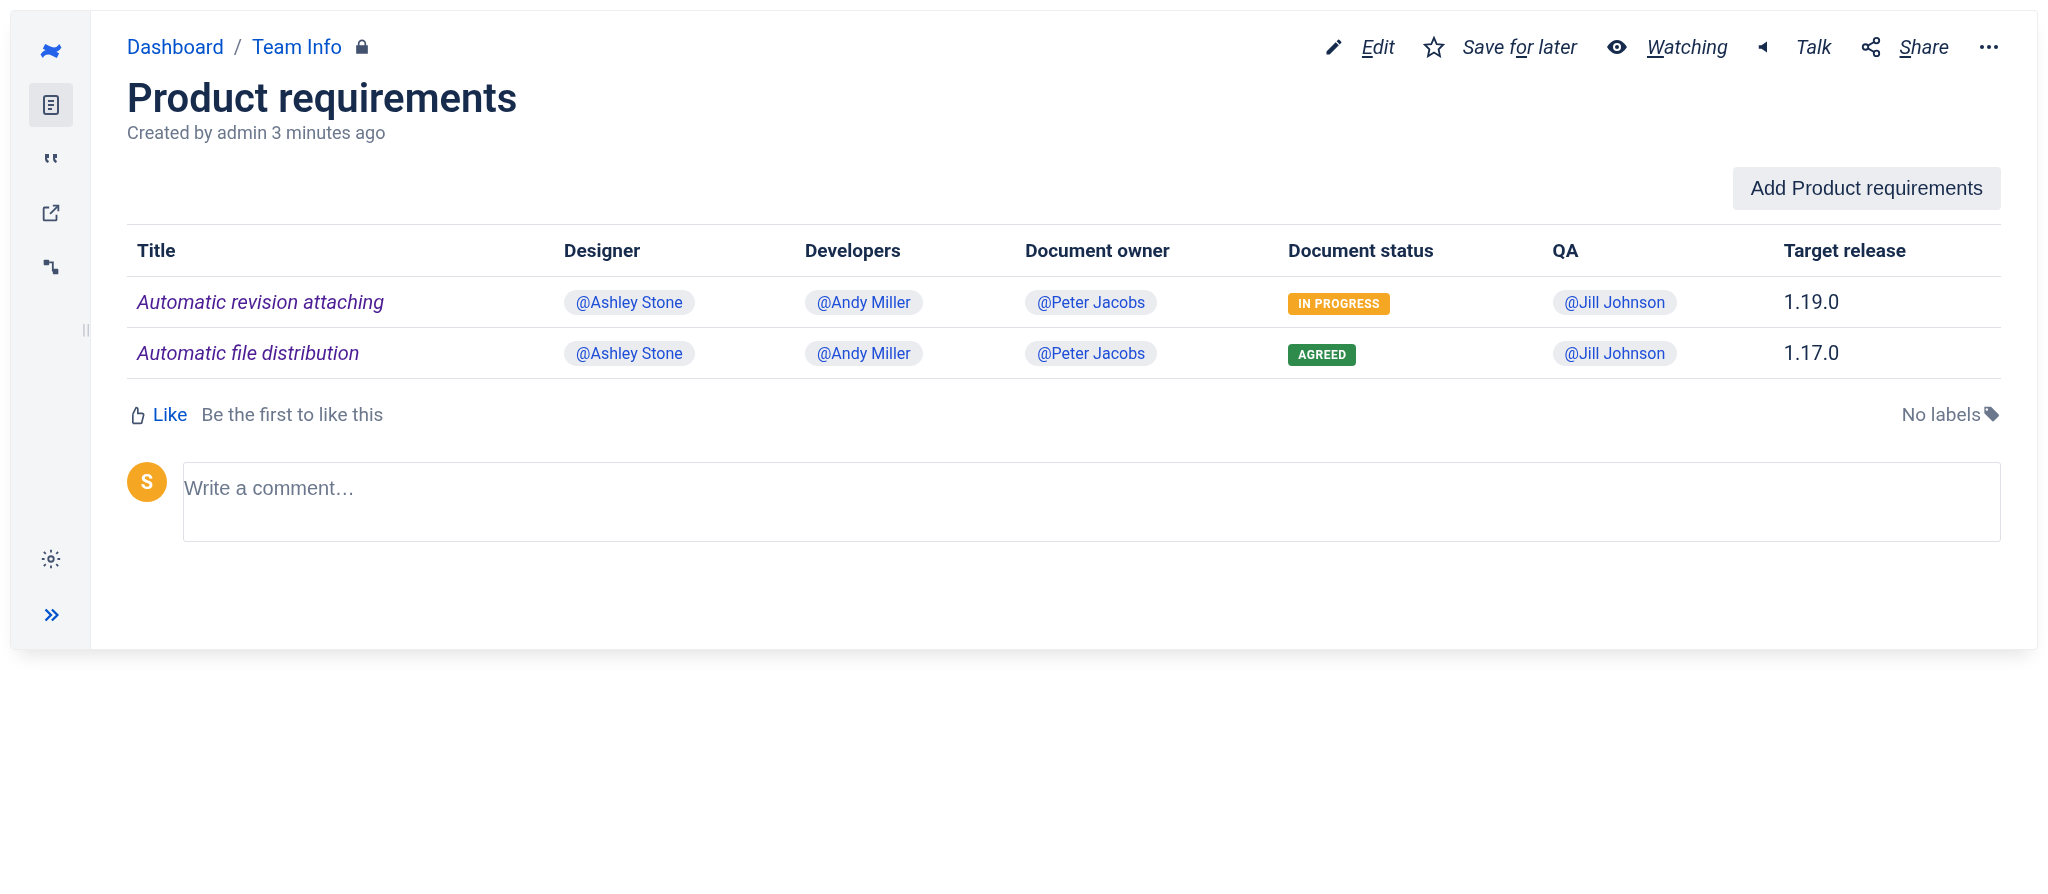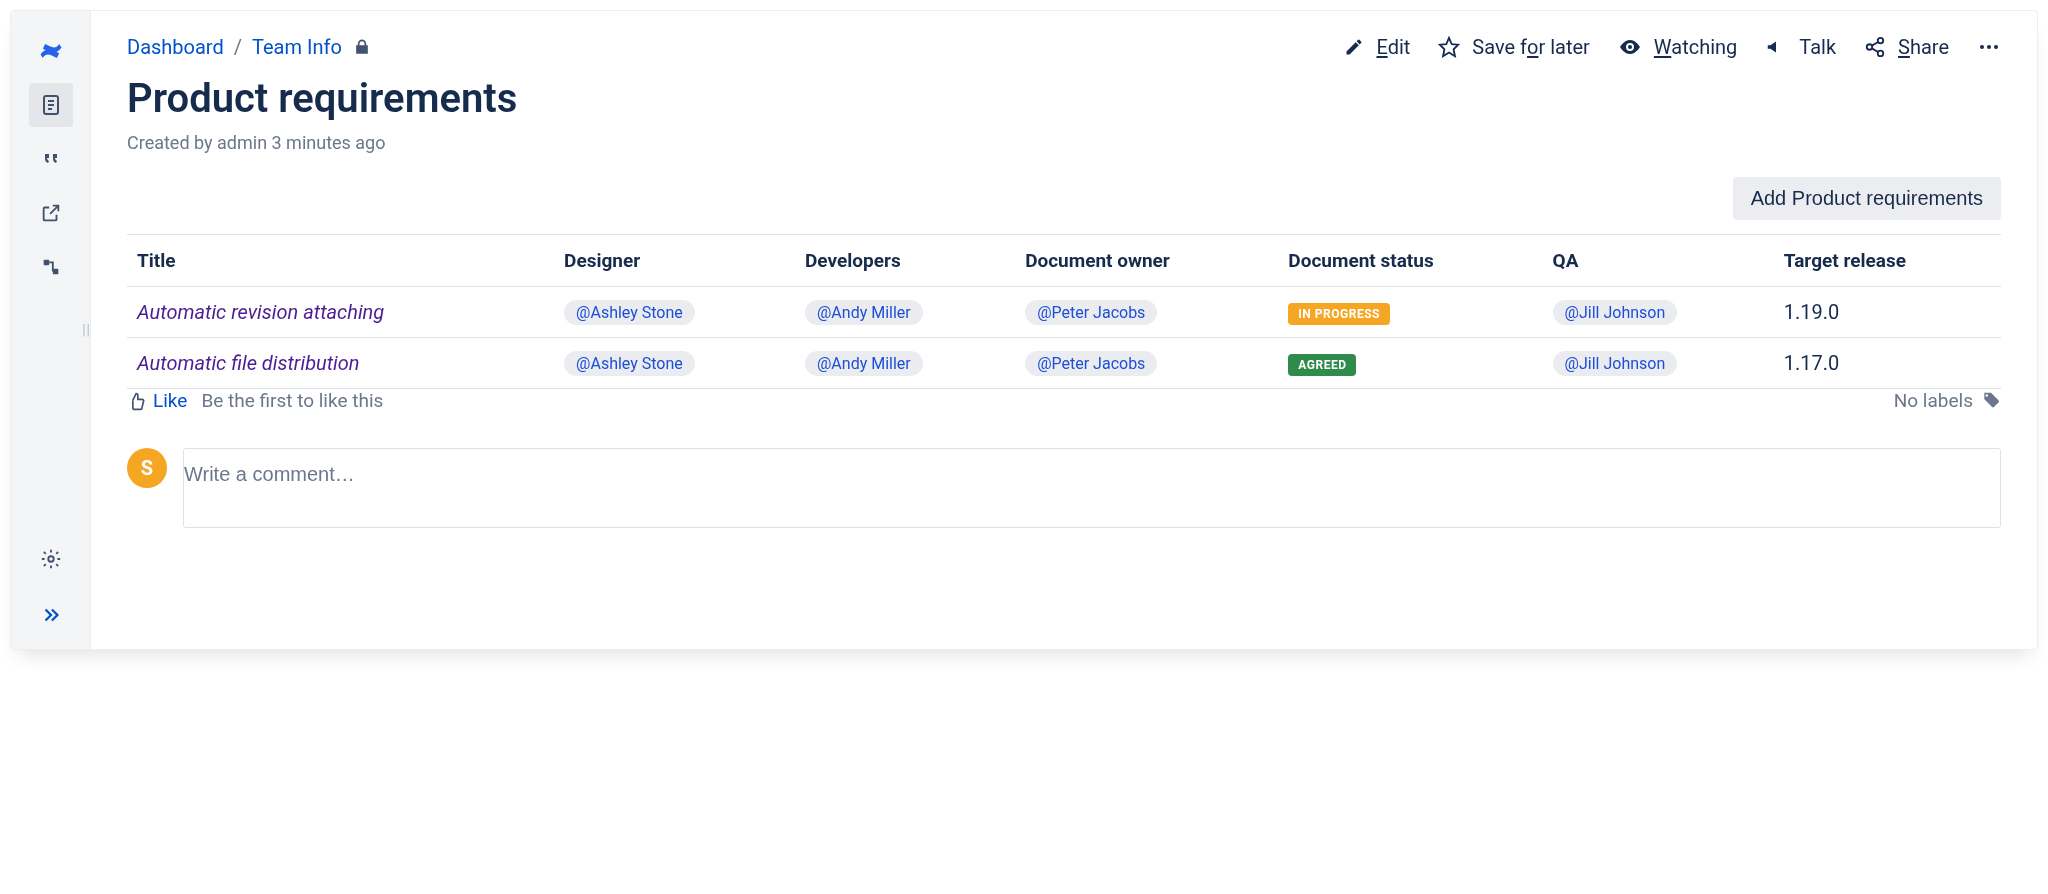--- a/index.html
+++ b/index.html
@@ -77,37 +77,38 @@
   .breadcrumbs .lock { color:#42526e; }
 
   .actions {
     display:flex;
     align-items:center;
     gap:28px;
     color:#172b4d;
     font-size:20px;
   }
   .action {
-    display:flex; align-items:center; gap:12px;
+    display:flex; align-items:center; gap:18px;
     cursor:pointer;
     white-space:nowrap;
+    font-style:italic;
   }
   .action .ico { display:inline-flex; }
   .action .ul { text-decoration: underline; text-underline-offset: 2px; }
 
   h1.title {
     font-size:40px;
     font-weight:600;
     color:#172b4d;
     margin-top:16px;
   }
   .meta {
     color:#6b778c;
     font-size:18px;
-    margin-top:10px;
+    margin-top:0;
   }
 
   .add-row {
     display:flex;
     justify-content:flex-end;
     margin-top:24px;
   }
   .btn-add {
     background:#ecedf0;
     border:none;
@@ -158,25 +159,26 @@
     letter-spacing:0.5px;
   }
   .status.in-progress { background:#f5a623; }
   .status.agreed { background:#2f8b4b; }
 
   
   .footer-row {
     display:flex;
     align-items:center;
     justify-content:space-between;
+    margin-top:24px;
     font-size:19px;
   }
   .like-group { display:flex; align-items:center; gap:14px; color:#6b778c;}
   .like-link { color:#0052cc; cursor:pointer; display:flex; align-items:center; gap:6px;}
-  .labels { color:#6b778c; display:flex; align-items:center; gap:8px;}
+  .labels { color:#6b778c; display:flex; align-items:center; gap:0;}
 
   
   .comment-wrap {
     display:flex;
     gap:16px;
     margin-top:36px;
   }
   .avatar {
     width:40px; height:40px; border-radius:50%;
     background:#f5a623;

